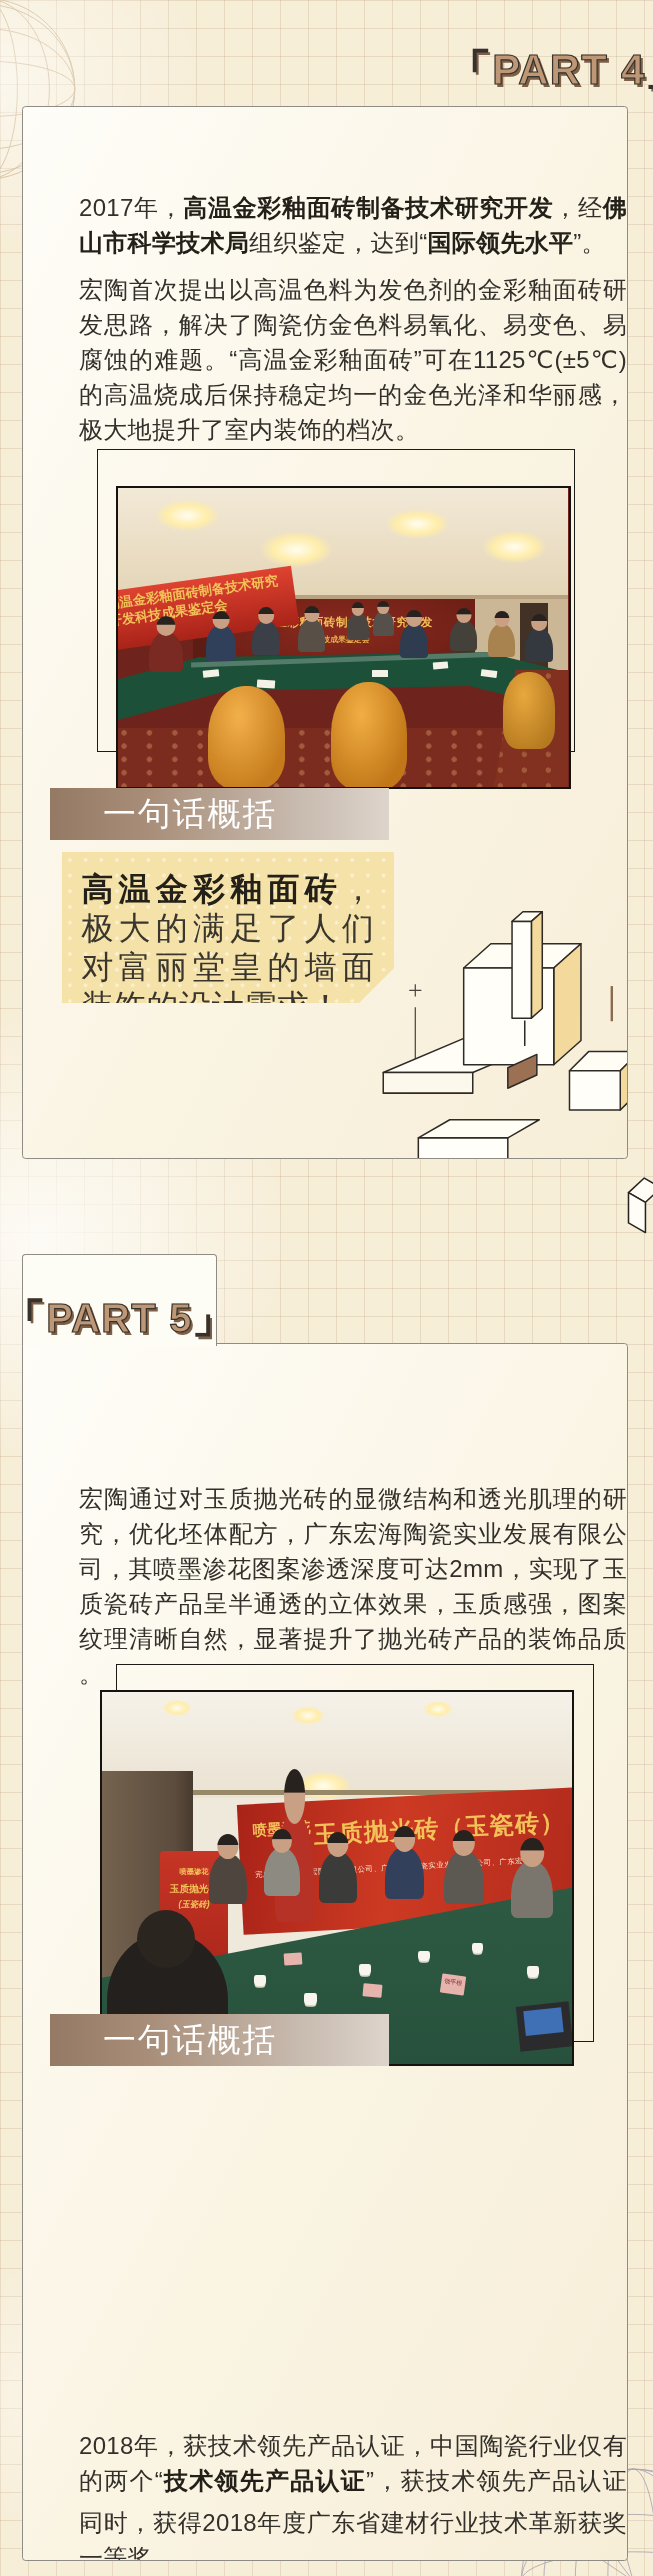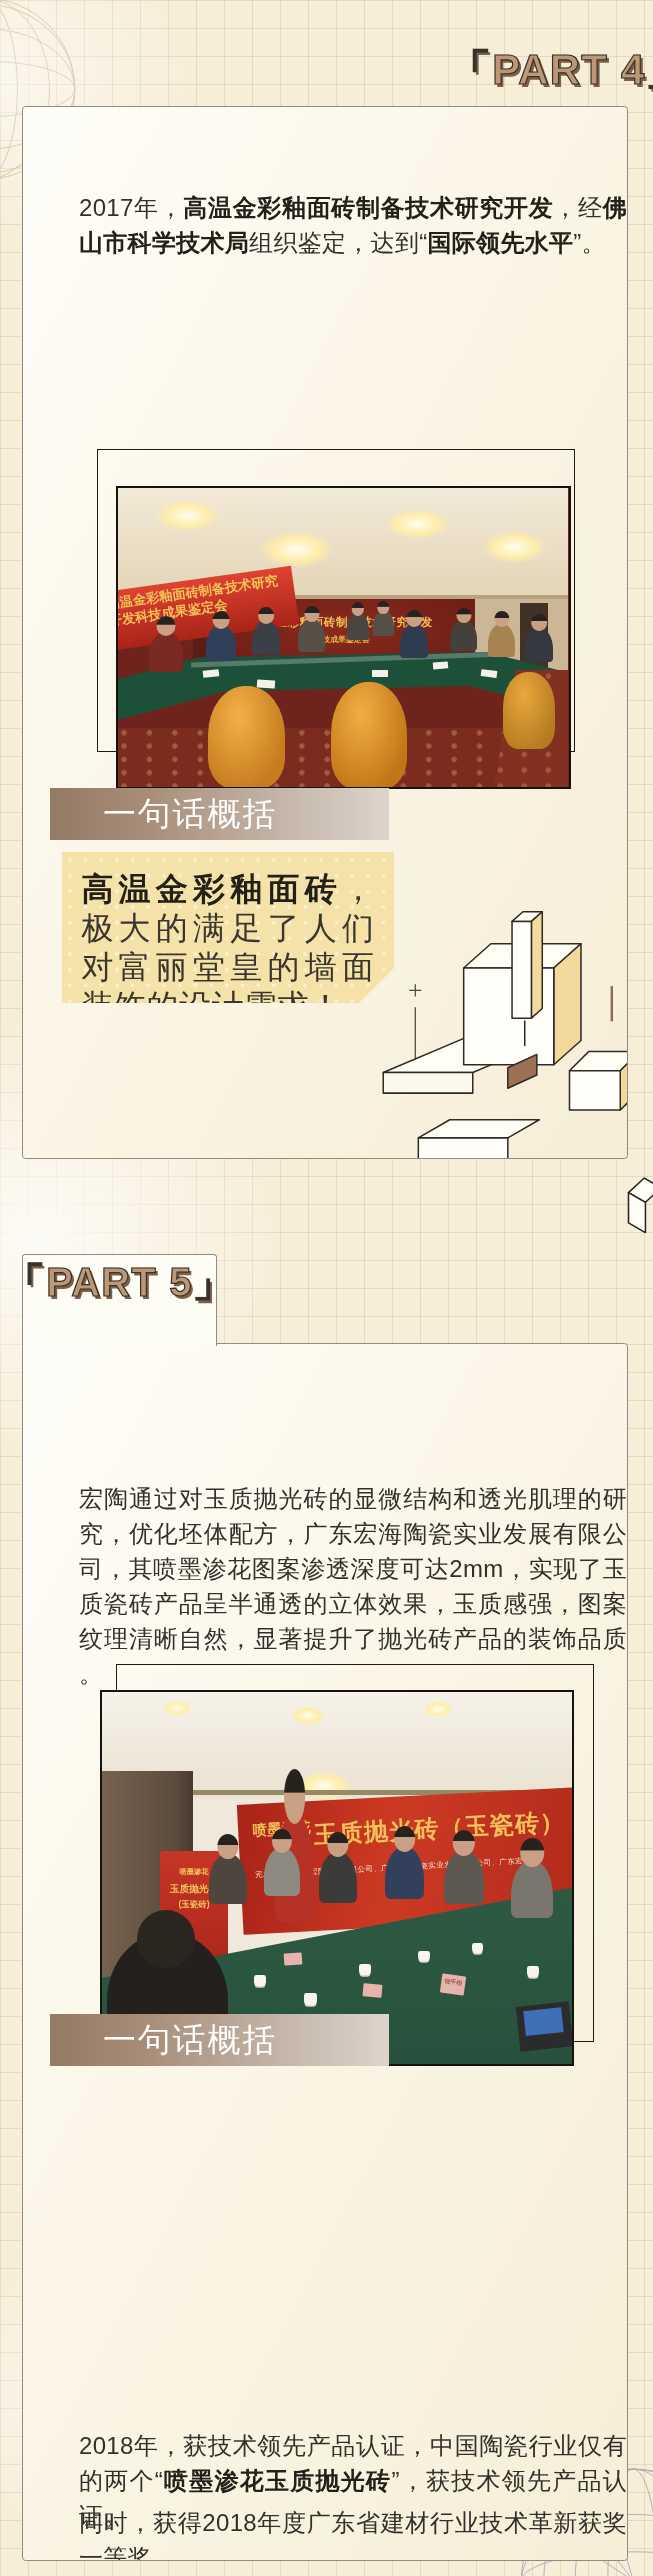--- a/index.html
+++ b/index.html
@@ -21,21 +21,21 @@
   
   .part-title{position:absolute;z-index:2;font-weight:bold;font-size:42px;letter-spacing:1.2px;
     color:#bd9776;-webkit-text-stroke:1.2px #37322b;
     text-shadow:2.4px 3px 0 #7e6048, -0.6px -0.6px 0 #ecdcc6;white-space:nowrap;}
   
   .card{position:absolute;left:22px;width:606px;z-index:1;box-sizing:border-box;
     border:1.2px solid #8e8c85;border-radius:3.6px;overflow:hidden;
     background:linear-gradient(118deg,#fefdf8 0%,#faf4e3 55%,#f7eed8 100%);}
   .tab{position:absolute;z-index:3;box-sizing:border-box;background:#fdfcf5;
     border:1.2px solid #8e8c85;border-bottom:none;border-radius:3.6px 3.6px 0 0;
-    display:flex;align-items:flex-start;justify-content:center;}
+    display:flex;align-items:flex-end;justify-content:center;}
   .tab .part-title{position:static;font-size:40px;}
   
   .para{position:absolute;z-index:2;width:548px;left:56px;font-size:24px;line-height:35px;
     color:#33302b;letter-spacing:0.3px;line-break:anywhere;text-align:justify;}
   .bseg{font-weight:bold;color:#232019;}
   
   .outline-box{position:absolute;z-index:1;border:1.8px solid #1d1b18;box-sizing:border-box;}
   .photo{position:absolute;z-index:2;border:2.4px solid #151310;box-sizing:border-box;overflow:hidden;background:#6e241c;}
   
   .sum-bar{position:absolute;z-index:4;height:52px;width:339px;left:27px;
@@ -86,20 +86,21 @@
 
   <svg style="left:626px;top:1172px;z-index:0" width="28" height="63" viewBox="0 0 46 104" fill="#fffdf6" stroke="#26231f" stroke-width="2.5" stroke-linejoin="round">
     <polygon points="4,34 30,10 58,26 32,50"></polygon>
     <polygon points="4,34 32,50 32,100 4,84"></polygon>
   </svg>
 
   <div class="part-title" style="left:449px;top:42px;">「PART 4」</div>
 
   <section class="card" style="top:106px;height:1053px;">
     <p class="para" style="top:59px;"><span>2017年，</span><span class="bseg">高温金彩釉面砖制备技术研究开发</span><span>，经</span><span class="bseg">佛山市科学技术局</span><span>组织鉴定，达到“</span><span class="bseg">国际领先水平</span><span>”。</span></p>
+    <p class="para" style="top:141px;">宏陶首次提出以高温色料为发色剂的金彩釉面砖研发思路，解决了陶瓷仿金色料易氧化、易变色、易腐蚀的难题。“高温金彩釉面砖”可在1125℃(±5℃)的高温烧成后保持稳定均一的金色光泽和华丽感，极大地提升了室内装饰的档次。</p>
 
     <div class="outline-box" style="left:74px;top:342px;width:478px;height:303px;"></div>
     <div class="photo" style="left:93px;top:379px;width:455px;height:303px;">
 
       <div class="layer" style="left:0;top:0;width:450px;height:124px;background:linear-gradient(#f2e9d7,#e2d2b2);"></div>
       <div class="glow" style="left:24px;top:4.8px;width:91px;height:45px;"></div>
       <div class="glow" style="left:127px;top:36px;width:103px;height:51px;"></div>
       <div class="glow" style="left:254px;top:14.5px;width:91px;height:42px;"></div>
       <div class="glow" style="left:351px;top:36px;width:91px;height:46px;"></div>
       <div class="layer" style="left:0;top:107px;width:450px;height:4.2px;background:#b7a180;"></div>
@@ -198,21 +199,21 @@
                   background:linear-gradient(100deg,#a92318,#cd3a23 45%,#b22a1c);padding:17px 11px 0 14.5px;box-sizing:border-box;">
         <span class="goldtext" style="font-size:14.5px;vertical-align:11px;">喷墨渗花</span>
         <span class="goldtext" style="font-size:24px;letter-spacing:1.2px;">玉质抛光砖（玉瓷砖）</span>
         <div style="margin-top:15.7px;font-size:7.3px;color:#f6e9d2;letter-spacing:0.6px;white-space:nowrap;overflow:hidden;">完成单位：广东宏陶陶瓷有限公司、广东宏海陶瓷实业发展有限公司、广东宏…</div>
       </div>
 
       <div class="layer" style="left:58px;top:159px;width:68px;height:182px;background:linear-gradient(#c63526,#9e1f15);
                   border-radius:3.6px 3.6px 0 0;text-align:center;padding-top:15.7px;box-sizing:border-box;">
         <div class="goldtext" style="font-size:7.3px;">喷墨渗花</div>
         <div class="goldtext" style="font-size:9.7px;margin-top:6px;">玉质抛光砖</div>
-        <div class="goldtext" style="font-size:8.5px;margin-top:3.6px;">(玉瓷砖)</div>
+        <div class="goldtext" style="font-size:8.5px;margin-top:3.6px;font-style:italic;">(玉瓷砖)</div>
       </div>
 
       <div class="person" style="left:173px;top:121px;width:39px;height:109px;background:#b63227;"></div>
 
       <div class="layer" style="left:0;top:0;width:470px;height:376px;background:linear-gradient(#35634a,#27513c);
                   clip-path:polygon(0 76%,100% 52%,100% 100%,0 100%);"></div>
 
       <div class="person" style="left:107px;top:162px;width:38px;height:50px;background:#4e463e;"></div>
       <div class="person" style="left:162px;top:156px;width:36px;height:48px;background:#8d8a82;"></div>
       <div class="person" style="left:217px;top:160px;width:38px;height:51px;background:#3b3b39;"></div>
@@ -237,18 +238,18 @@
 
       <div class="layer" style="left:416px;top:312px;width:53px;height:45px;background:#2b2b2e;transform:rotate(-6deg);">
         <div class="layer" style="left:7.3px;top:4.8px;width:38px;height:25.4px;background:#3f6fb5;"></div>
       </div>
     </div>
 
     <div class="sum-bar" style="top:670px;">
       <span>一句话概括</span>
     </div>
 
-    <p class="para" style="top:1060px;"><span>2018年，获技术领先产品认证，中国陶瓷行业仅有的两个“</span><span class="bseg">喷墨渗花玉质抛光砖</span><span>”，获技术领先产品认证。</span></p>
+    <p class="para" style="top:1060px;"><span>2018年，获技术领先产品认证，中国陶瓷行业仅有的两个“</span><span class="bseg">技术领先产品认证</span><span>”，获技术领先产品认证。</span></p>
     <p class="para" style="top:1137px;">同时，获得2018年度广东省建材行业技术革新获奖一等奖。</p>
   </section>
 
 </div>
 
 
 </body></html>

